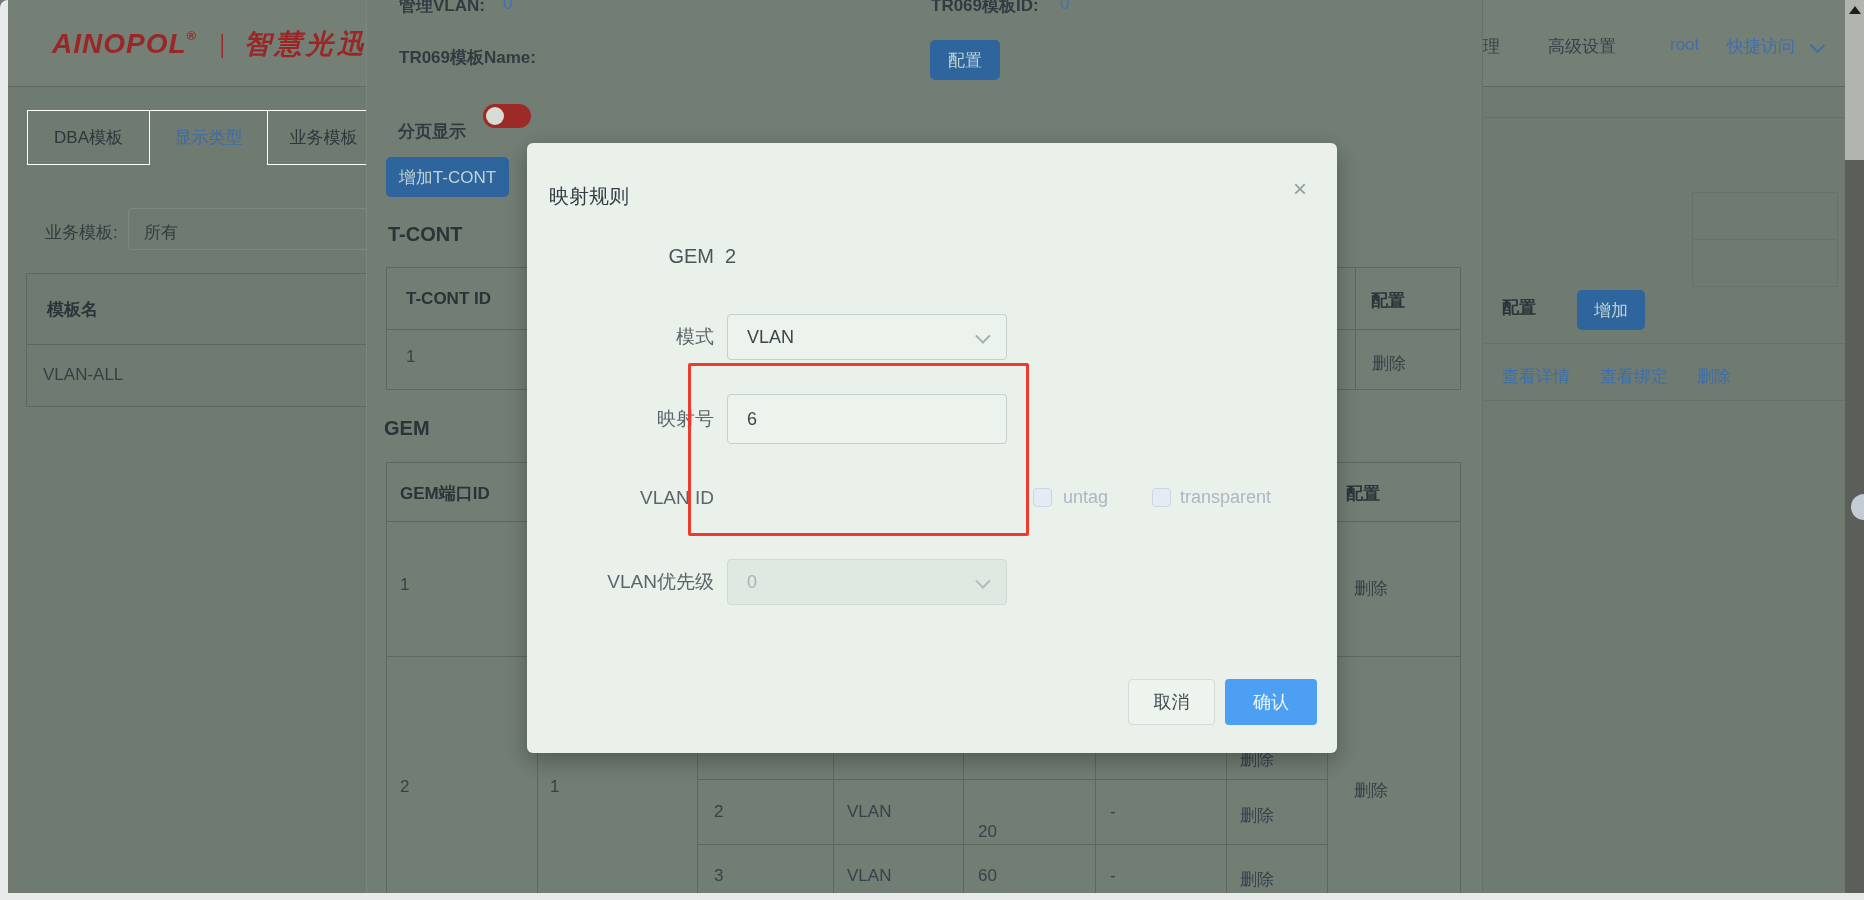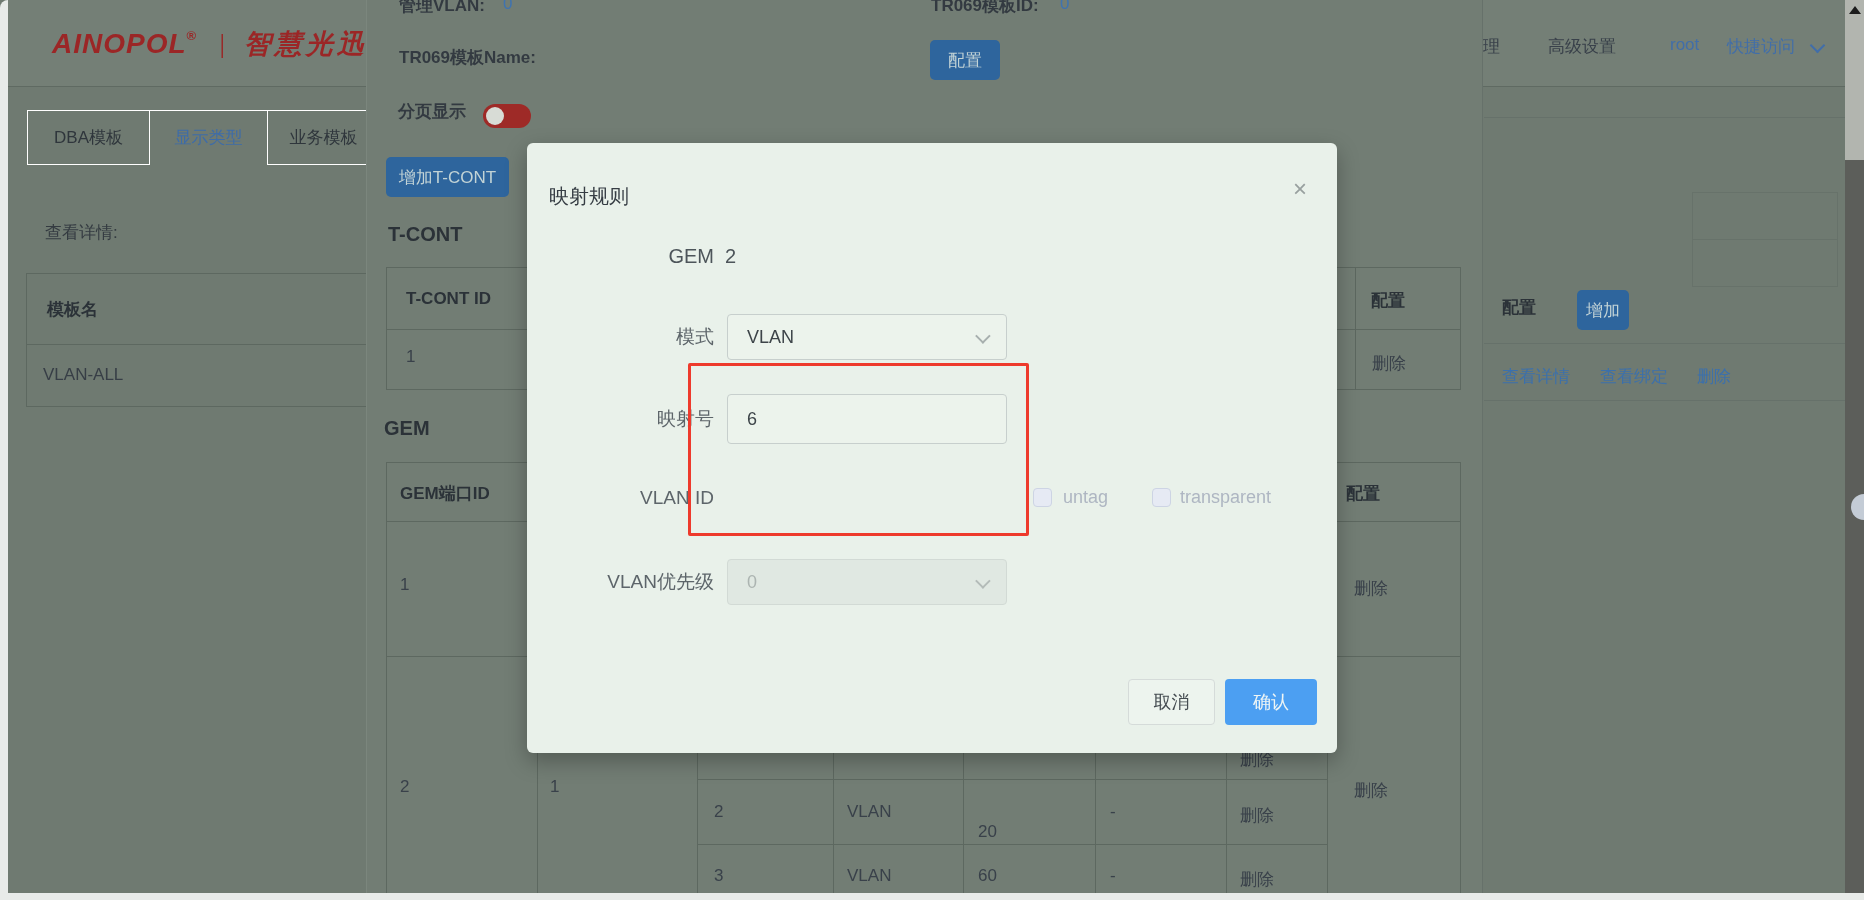--- a/index.html
+++ b/index.html
@@ -91,52 +91,55 @@
   <div class="abs tabbox" style="left:27px;width:123px;">
     <span class="tabtxt">DBA模板</span>
   </div>
   <div class="abs tabbox" style="left:149px;width:119px;border-bottom:none;">
     <span class="tabtxt tab-active">显示类型</span>
   </div>
   <div class="abs tabbox" style="left:267px;width:113px;">
     <span class="tabtxt">业务模板</span>
   </div>
 
-  <span class="abs fieldlbl" style="left:45px;top:221px;">查看详情:</span>
+  <span class="abs fieldlbl" style="left:45px;top:221px;">业务模板:</span>
+  <div class="abs lselect">
+    <span class="abs fieldlbl" style="left:15px;top:12px;">所有</span>
+  </div>
 
   <div class="abs ltable">
     <span class="hd">模板名</span>
     <span class="dv"></span>
     <span class="cell">VLAN-ALL</span>
   </div>
 
   <div class="abs rline" style="left:1484px;top:117px;width:361px;"></div>
   <div class="abs rbox" style="left:1692px;top:192px;width:146px;height:48px;"></div>
   <div class="abs rbox" style="left:1692px;top:239px;width:146px;height:48px;"></div>
   <span class="abs boldlbl" style="left:1502px;top:296px;">配置</span>
-  <div class="abs bluebtn" style="left:1577px;top:290px;width:52px;height:40px;text-align:center;">
+  <div class="abs bluebtn" style="left:1577px;top:290px;width:68px;height:40px;text-align:center;">
     <span>增加</span>
   </div>
   <div class="abs rline" style="left:1484px;top:343px;width:361px;"></div>
   <span class="abs bluelink" style="left:1502px;top:365px;">查看详情</span>
   <span class="abs bluelink" style="left:1600px;top:365px;">查看绑定</span>
   <span class="abs bluelink" style="left:1697px;top:365px;">删除</span>
   <div class="abs rline" style="left:1484px;top:400px;width:361px;"></div>
 
   <div id="drawer" class="abs">
     <span class="abs dlbl" style="left:32px;top:-6px;">管理VLAN:</span>
     <span class="abs bval" style="left:136px;top:-6px;">0</span>
     <span class="abs dlbl" style="left:564px;top:-6px;">TR069模板ID:</span>
     <span class="abs bval" style="left:693px;top:-6px;">0</span>
     <span class="abs dlbl" style="left:32px;top:46px;">TR069模板Name:</span>
     <div class="abs bluebtn" style="left:563px;top:40px;width:70px;height:40px;">
       <span>配置</span>
     </div>
 
-    <span class="abs dlbl" style="left:31px;top:100px;">分页显示</span>
+    <span class="abs dlbl" style="left:31px;top:120px;">分页显示</span>
     <div class="abs toggle">
         <span class="knob"></span>
       </div>
 
     <div class="abs bluebtn" style="left:19px;top:157px;width:123px;height:40px;">
       <span>增加T-CONT</span>
     </div>
 
     <span class="abs sect" style="left:21px;top:223px;">T-CONT</span>
 

